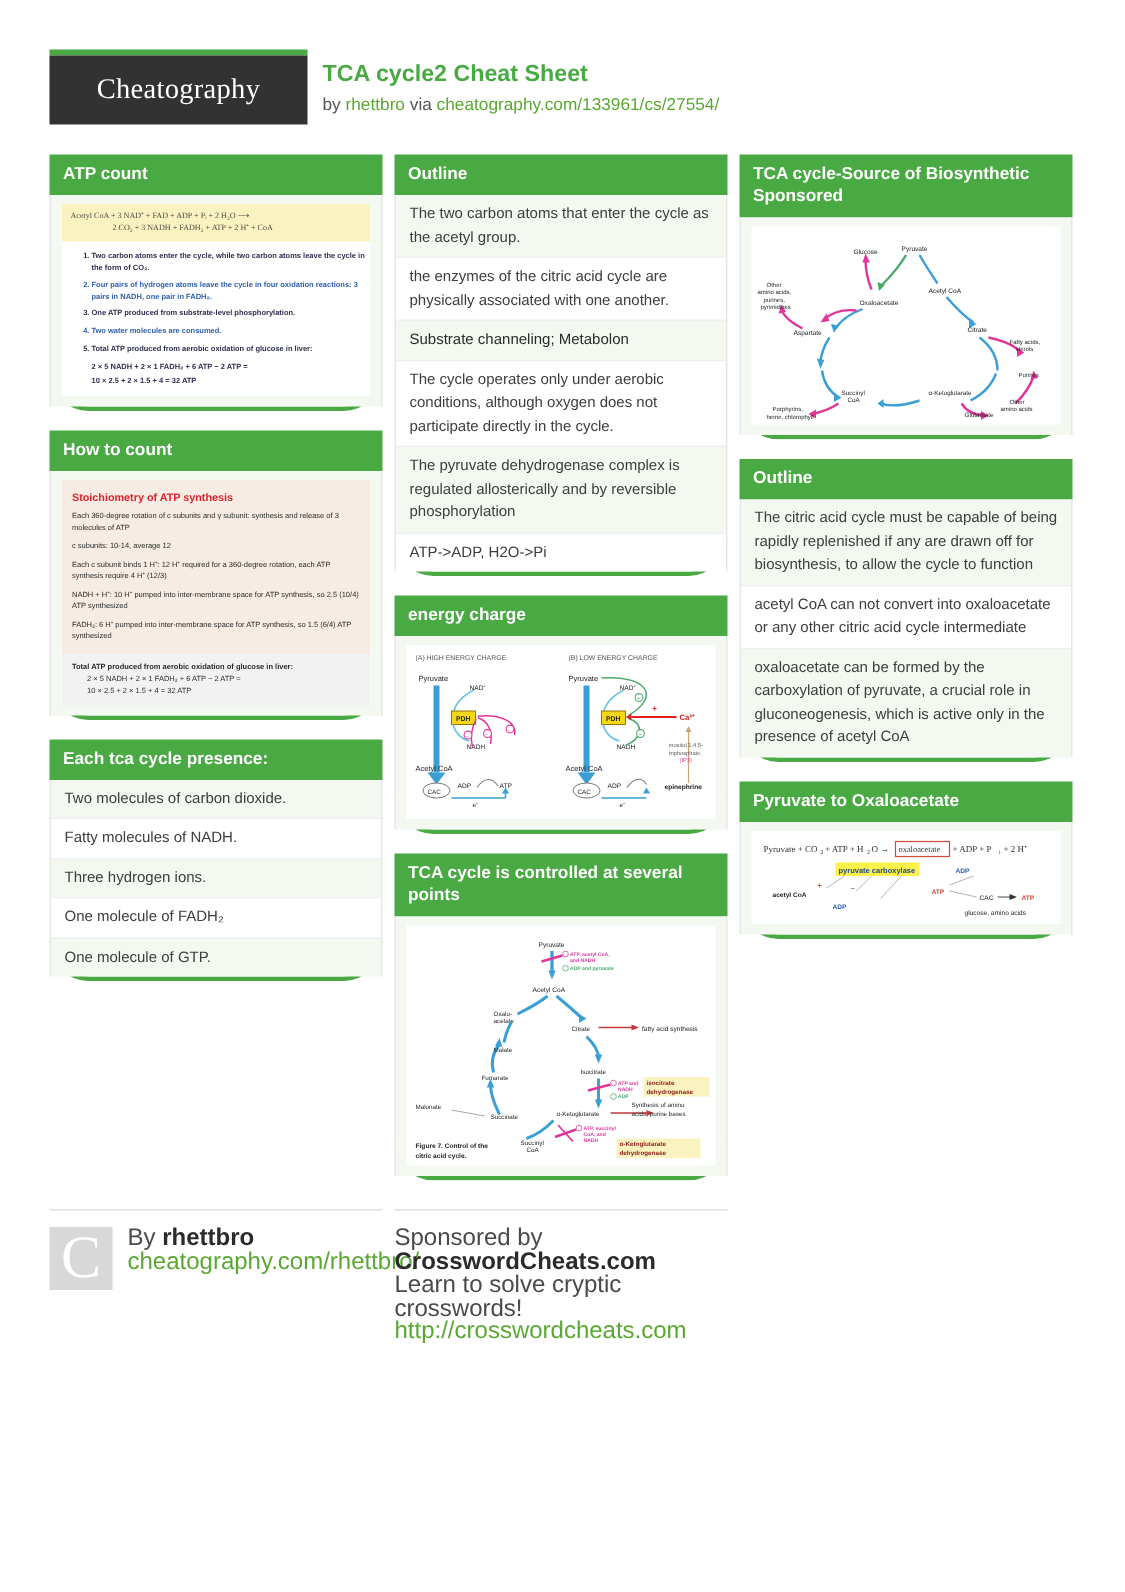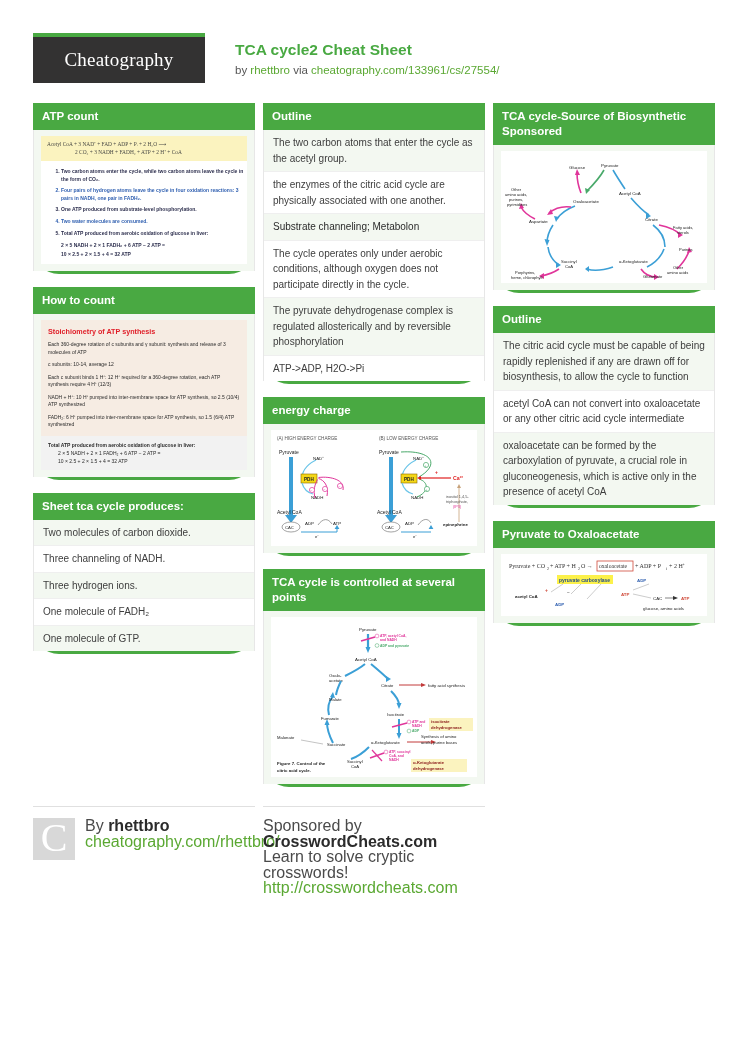--- a/index.html
+++ b/index.html
@@ -12,21 +12,21 @@
   }
   .page{width:616px;height:1061px;position:relative;background:#fff;}
   .sheet{position:absolute;left:33px;top:33px;width:684px;}
 
   
   .header{display:flex;align-items:flex-start;}
   .logo-wrap{width:172px;}
   .logo-top{height:4px;background:#49a942;width:172px;}
   .logo-box{background:#333232;height:46px;width:172px;display:flex;align-items:center;justify-content:center;}
   .logo-text{color:#fff;font-family:"Liberation Serif", serif;font-size:19px;letter-spacing:.2px;}
-  .title-wrap{padding-left:30px;padding-top:7px;}
+  .title-wrap{padding-left:10px;padding-top:7px;}
   .sheet-title{color:#49a942;font-size:15.5px;font-weight:bold;line-height:19px;margin:0;}
   .byline{font-size:11.5px;color:#555;margin-top:4px;line-height:15px;}
   .lnk{color:#5aa832;text-decoration:none;}
 
   
   .cols{display:flex;gap:8px;margin-top:20px;}
   .col{width:222px;}
 
   .card{background:#fff;margin-bottom:13px;border-bottom:3px solid #49a942;border-radius:26px;}
   .card-head{background:#49a942;color:#fff;font-size:11.5px;font-weight:bold;padding:6px 8px 6px 9px;line-height:15px;}
@@ -125,24 +125,24 @@
          <div class="totalbox">
            <div style="font-weight:bold">Total ATP produced from aerobic oxidation of glucose in liver:</div>
            <div style="padding-left:10px">2 × 5 NADH + 2 × 1 FADH₂ + 6 ATP − 2 ATP =</div>
            <div style="padding-left:10px">10 × 2.5 + 2 × 1.5 + 4 = 32 ATP</div>
          </div>
        </div>
             </div>
      </div>
 
      <div class="card">
-       <div class="card-head">Sheet tca cycle produces:</div>
+       <div class="card-head">Each tca cycle presence:</div>
        <div class="rows">
          <div class="row">Two molecules of carbon dioxide.</div>
-         <div class="row">Three channeling of NADH.</div>
+         <div class="row">Fatty molecules of NADH.</div>
          <div class="row">Three hydrogen ions.</div>
          <div class="row">One molecule of FADH₂</div>
          <div class="row">One molecule of GTP.</div>
        </div>
      </div>
 
    </div>
 
    <div class="col">
 

